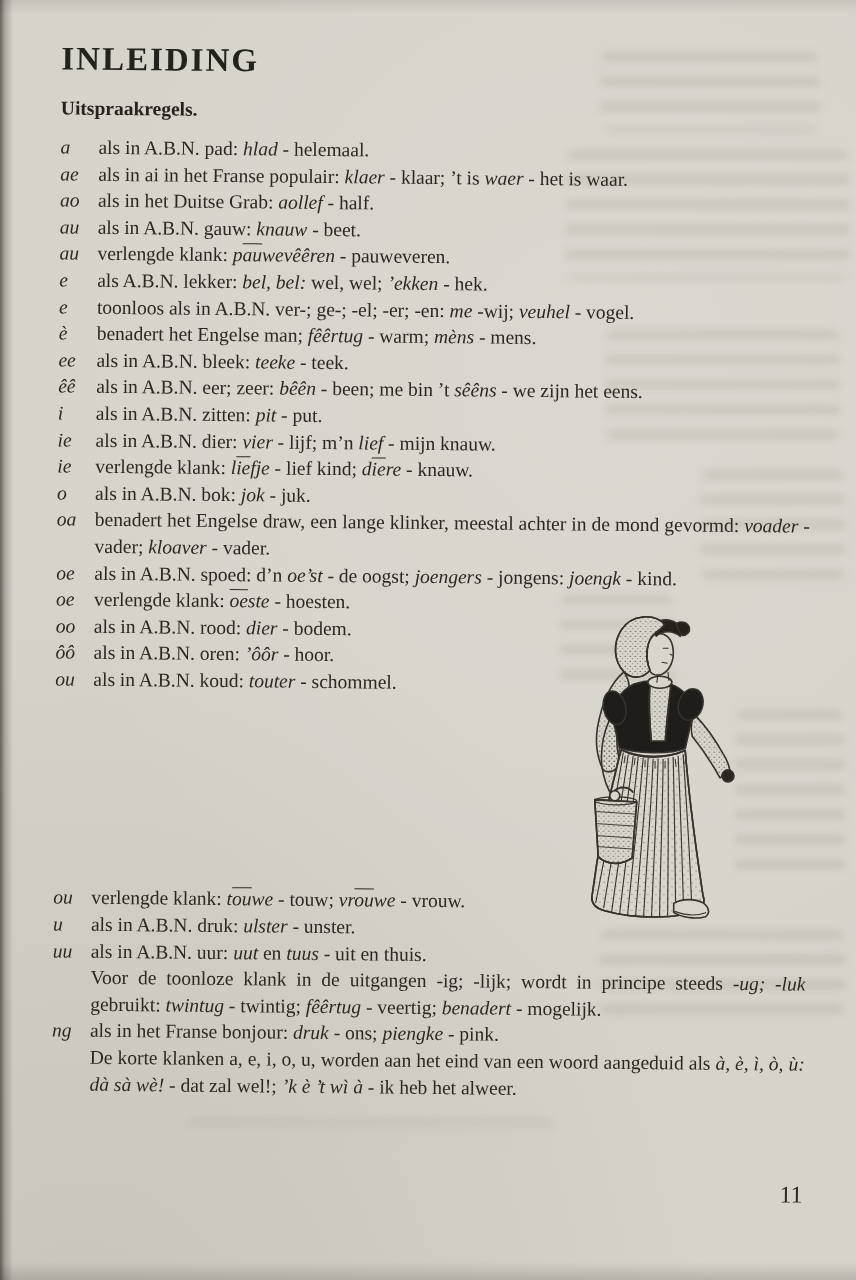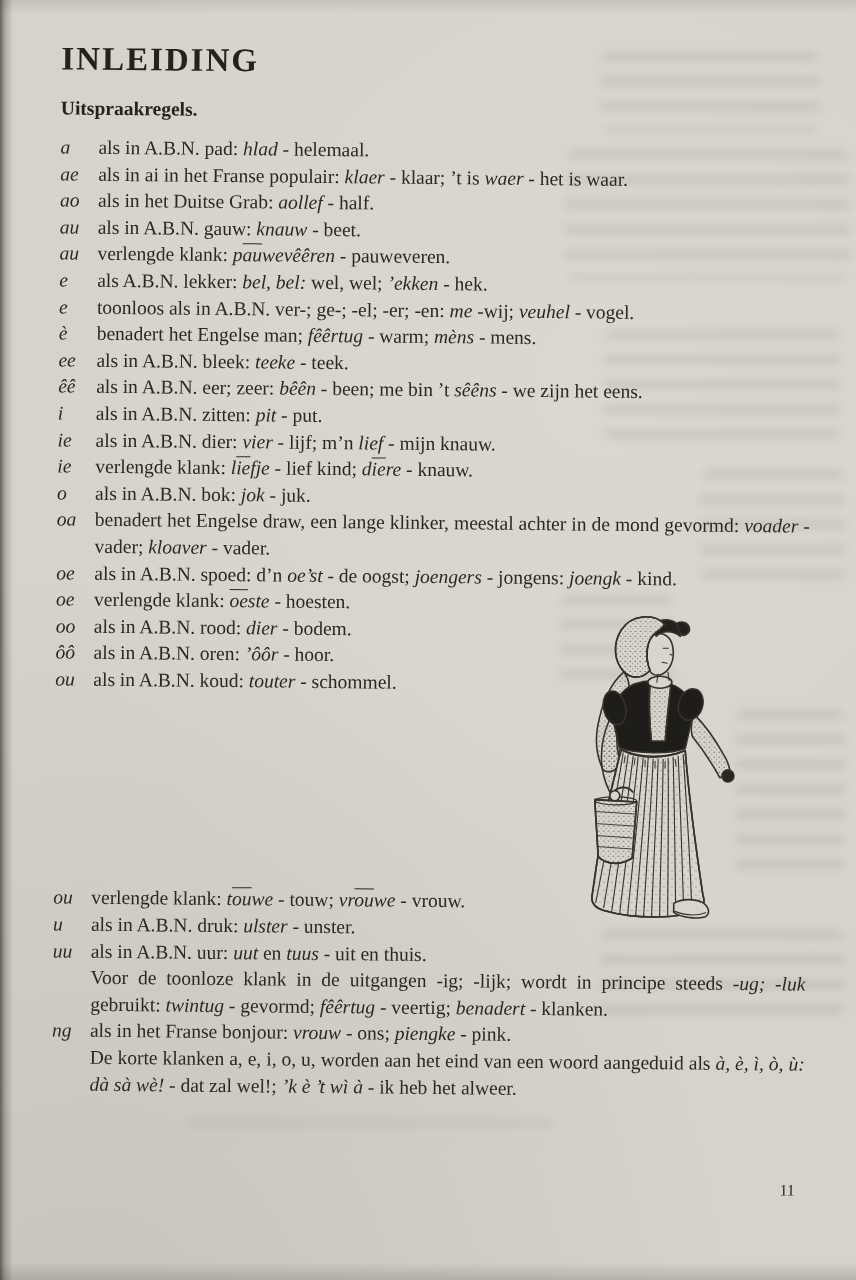--- a/index.html
+++ b/index.html
@@ -43,21 +43,21 @@
   .row .lbl{flex:0 0 38px;font-style:italic;}
   .row .txt{flex:1;}
   .row.just .txt{text-align:justify;}
   .it{font-style:italic;}
   .ov{text-decoration-line:overline;text-decoration-thickness:1.3px;}
   .spacer{height:192px;}
   .illustration{
     position:absolute;left:563px;top:598px;width:210px;height:345px;
   }
   .pagenum{
-    position:absolute;left:786px;top:1178px;font-size:16px;color:#2b2822;
+    position:absolute;left:786px;top:1178px;font-size:24px;color:#2b2822;
   }
 </style>
 </head>
 <body>
 
 <div class="page">
 
   <div class="smudge" style="left:600px;top:52px;width:220px;height:80px;"></div>
   <div class="smudge" style="left:565px;top:150px;width:285px;height:130px;"></div>
   <div class="smudge" style="left:605px;top:330px;width:235px;height:110px;"></div>
@@ -160,25 +160,25 @@
         <div class="row">
           <span class="lbl">u</span>
           <span class="txt"><span>als in A.B.N. druk: </span><span class="it">ulster</span><span> - unster.</span></span>
         </div>
         <div class="row">
           <span class="lbl">uu</span>
           <span class="txt"><span>als in A.B.N. uur: </span><span class="it">uut</span><span> en </span><span class="it">tuus</span><span> - uit en thuis.</span></span>
         </div>
         <div class="row just">
           <span class="lbl"></span>
-          <span class="txt"><span>Voor de toonloze klank in de uitgangen -ig; -lijk; wordt in principe steeds </span><span class="it">-ug; -luk</span><span> gebruikt: </span><span class="it">twintug</span><span> - gevormd; </span><span class="it">fêêrtug</span><span> - veertig; </span><span class="it">benadert</span><span> - klanken.</span></span>
+          <span class="txt"><span>Voor de toonloze klank in de uitgangen -ig; -lijk; wordt in principe steeds </span><span class="it">-ug; -luk</span><span> gebruikt: </span><span class="it">twintug</span><span> - twintig; </span><span class="it">fêêrtug</span><span> - veertig; </span><span class="it">benadert</span><span> - mogelijk.</span></span>
         </div>
         <div class="row">
           <span class="lbl">ng</span>
-          <span class="txt"><span>als in het Franse bonjour: </span><span class="it">vrouw</span><span> - ons; </span><span class="it">piengke</span><span> - pink.</span></span>
+          <span class="txt"><span>als in het Franse bonjour: </span><span class="it">druk</span><span> - ons; </span><span class="it">piengke</span><span> - pink.</span></span>
         </div>
         <div class="row just">
           <span class="lbl"></span>
           <span class="txt"><span>De korte klanken a, e, i, o, u, worden aan het eind van een woord aangeduid als </span><span class="it">à, è, ì, ò, ù:</span><span> </span><span class="it">dà sà wè!</span><span> - dat zal wel!; </span><span class="it">’k è ’t wì à</span><span> - ik heb het alweer.</span></span>
         </div>
       </div>
 
     <svg class="illustration" viewBox="0 0 205 345" fill="none" stroke="#35322c" stroke-width="1.6" stroke-linecap="round" stroke-linejoin="round">
       <defs>
         <pattern id="dt" width="5" height="5" patternUnits="userSpaceOnUse">

